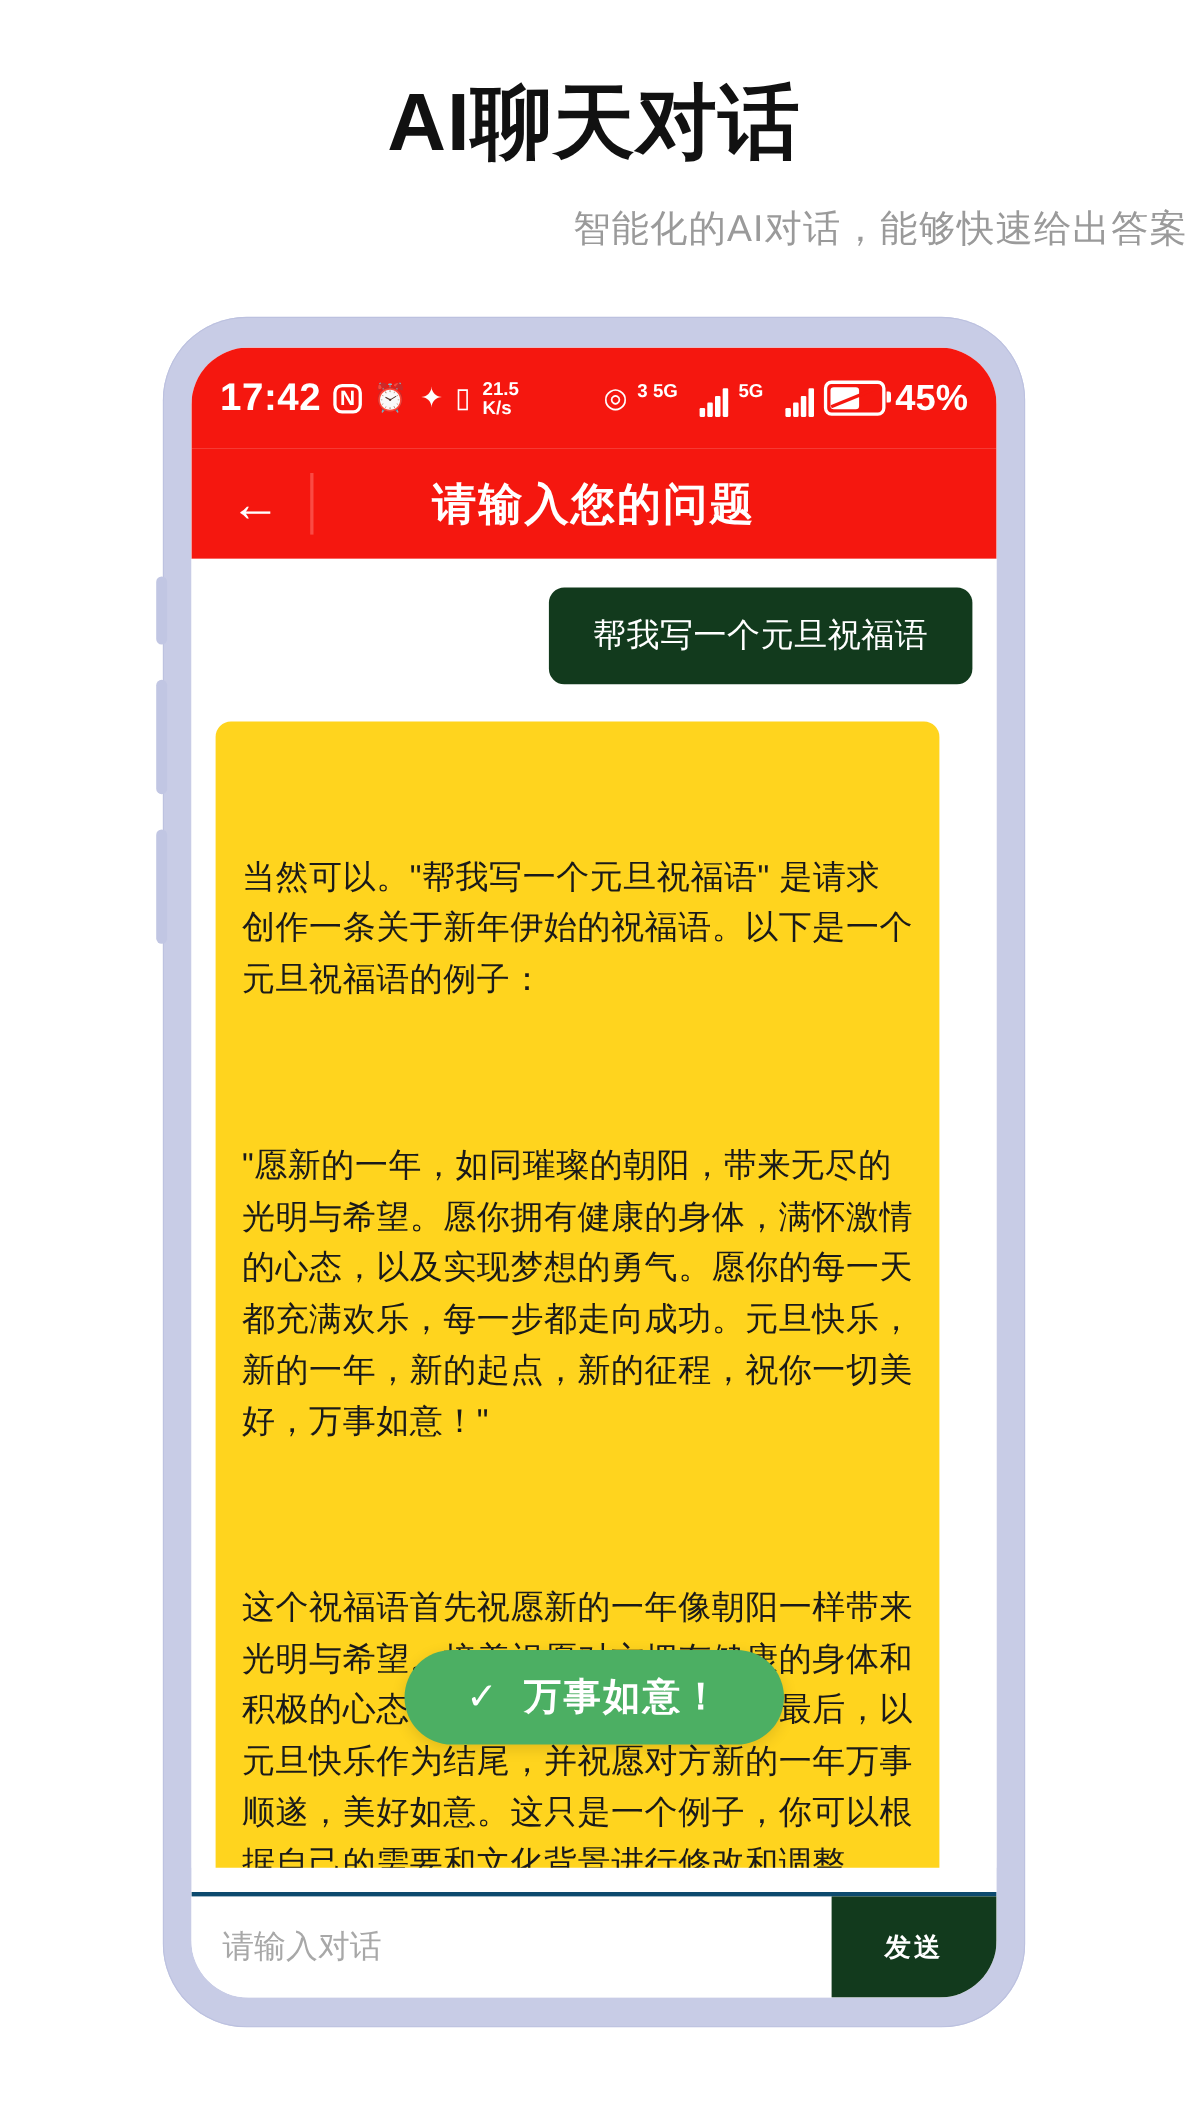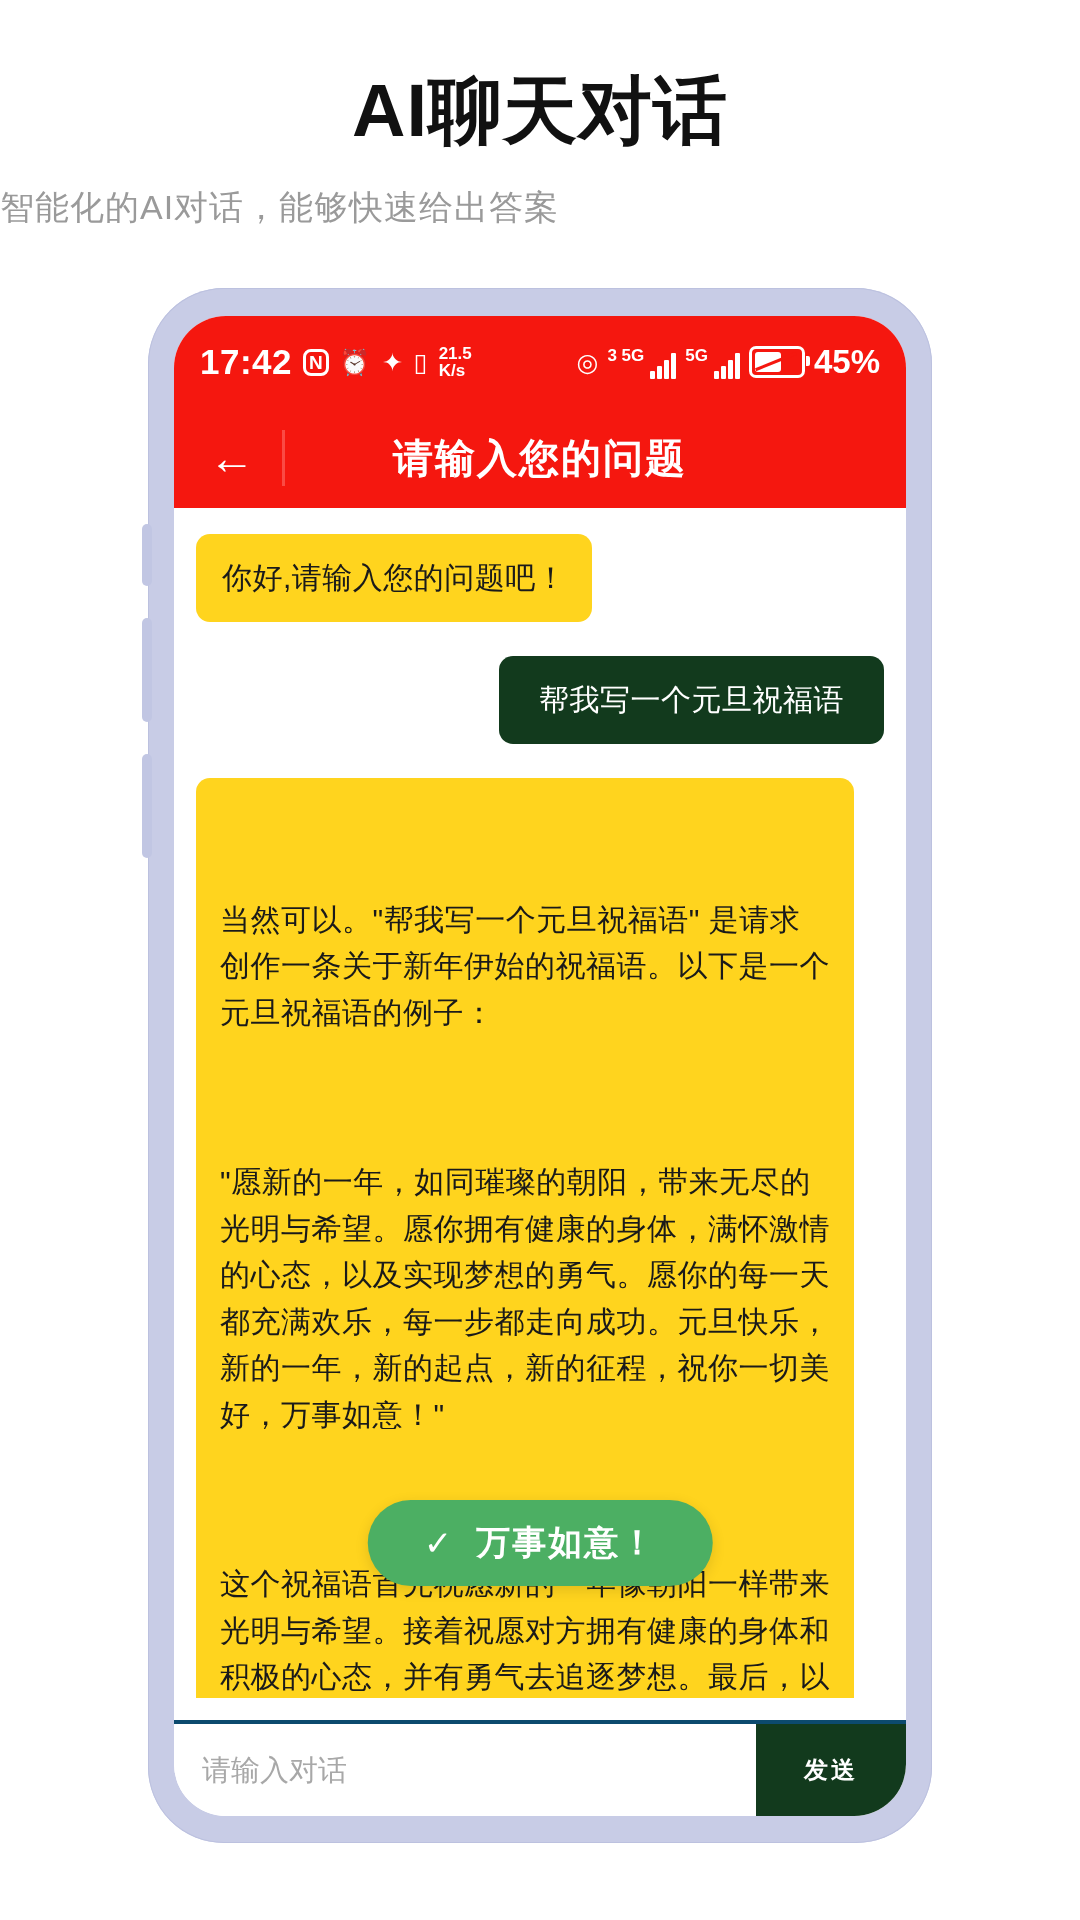--- a/index.html
+++ b/index.html
@@ -30,21 +30,21 @@
     font-weight: 700;
     color: #111111;
     letter-spacing: 1px;
     line-height: 1.15;
   }
   .promo-sub {
     position: absolute;
     top: 185px;
     left: 0;
     width: 1080px;
-    text-align: left;
+    text-align: right;
     font-size: 34px;
     font-weight: 400;
     color: #9a9a9a;
     letter-spacing: 1px;
   }
 
   
   .phone {
     position: absolute;
     left: 148px;
@@ -117,21 +117,21 @@
     font-size: 17px;
     line-height: 1.02;
     text-align: left;
     font-weight: 700;
   }
   .status-right {
     display: flex;
     align-items: center;
     gap: 9px;
   }
-  .sig-group { display: flex; align-items: flex-end; gap: 6px; }
+  .sig-group { display: flex; align-items: flex-end; gap: 20px; }
   .sig-label { font-size: 17px; font-weight: 700; margin-bottom: 13px; }
   .bars { display: flex; align-items: flex-end; gap: 2px; height: 27px; }
   .bars i { display: block; width: 5px; background: #ffffff; border-radius: 1px; }
   .bars i:nth-child(1) { height: 8px; }
   .bars i:nth-child(2) { height: 13px; }
   .bars i:nth-child(3) { height: 19px; }
   .bars i:nth-child(4) { height: 26px; }
   .batt {
     position: relative;
     width: 50px; height: 26px;
@@ -349,23 +349,20 @@
       </div>
 
       <div class="appbar">
         <div class="back-arrow">←</div>
         <div class="appbar-divider"></div>
         <div class="appbar-title">请输入您的问题</div>
       </div>
 
       <div class="chat">
 
-        <div class="row left">
-          <div class="bubble bot">你好,请输入您的问题吧！</div>
-        </div>
 
         <div class="row right">
           <div class="bubble user">帮我写一个元旦祝福语</div>
         </div>
 
         <div class="row left">
           <div class="bubble bot long">
             <p>当然可以。"帮我写一个元旦祝福语" 是请求创作一条关于新年伊始的祝福语。以下是一个元旦祝福语的例子：</p>
             <p>"愿新的一年，如同璀璨的朝阳，带来无尽的光明与希望。愿你拥有健康的身体，满怀激情的心态，以及实现梦想的勇气。愿你的每一天都充满欢乐，每一步都走向成功。元旦快乐，新的一年，新的起点，新的征程，祝你一切美好，万事如意！"</p>
             <p>这个祝福语首先祝愿新的一年像朝阳一样带来光明与希望。接着祝愿对方拥有健康的身体和积极的心态，并有勇气去追逐梦想。最后，以元旦快乐作为结尾，并祝愿对方新的一年万事顺遂，美好如意。这只是一个例子，你可以根据自己的需要和文化背景进行修改和调整。</p>

